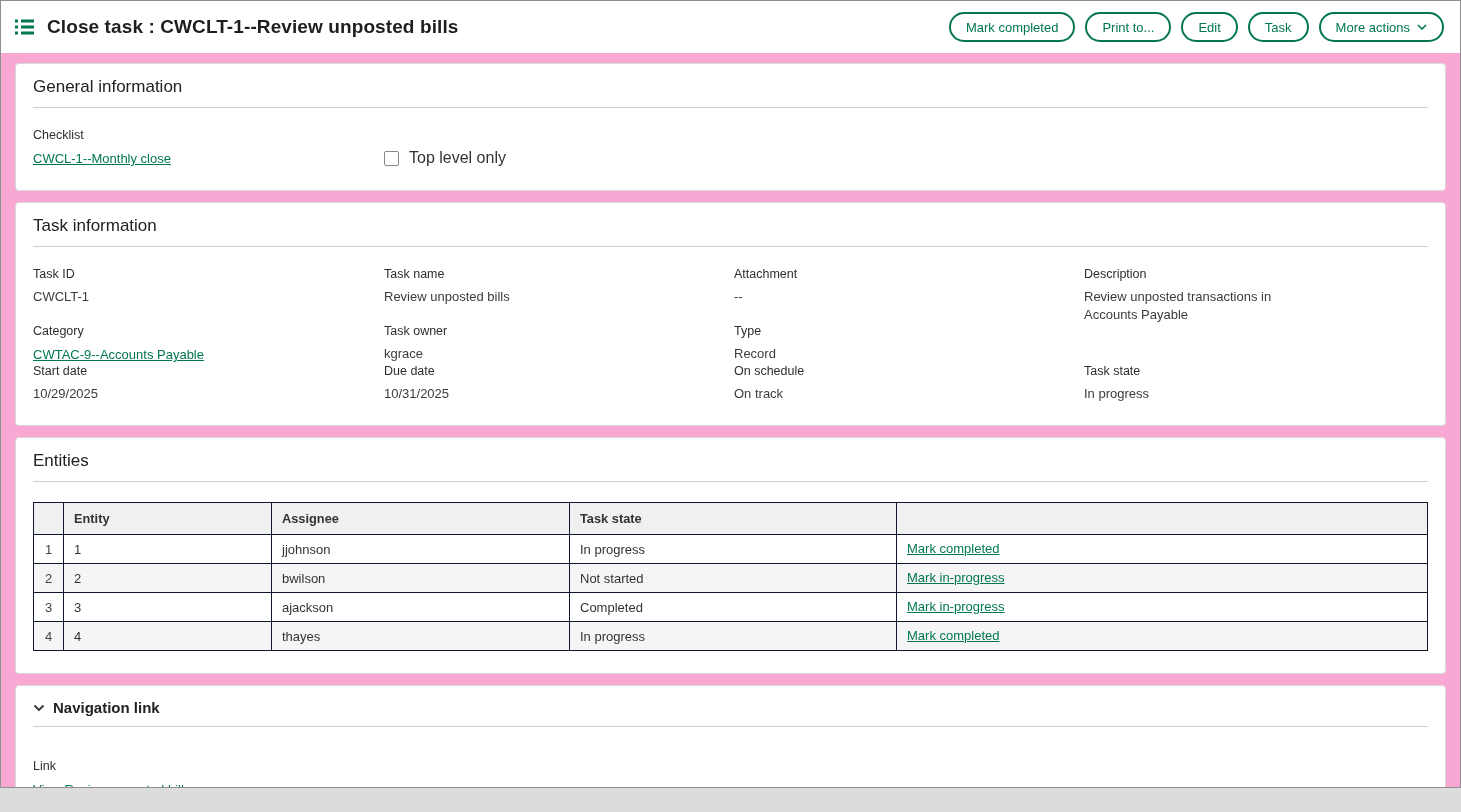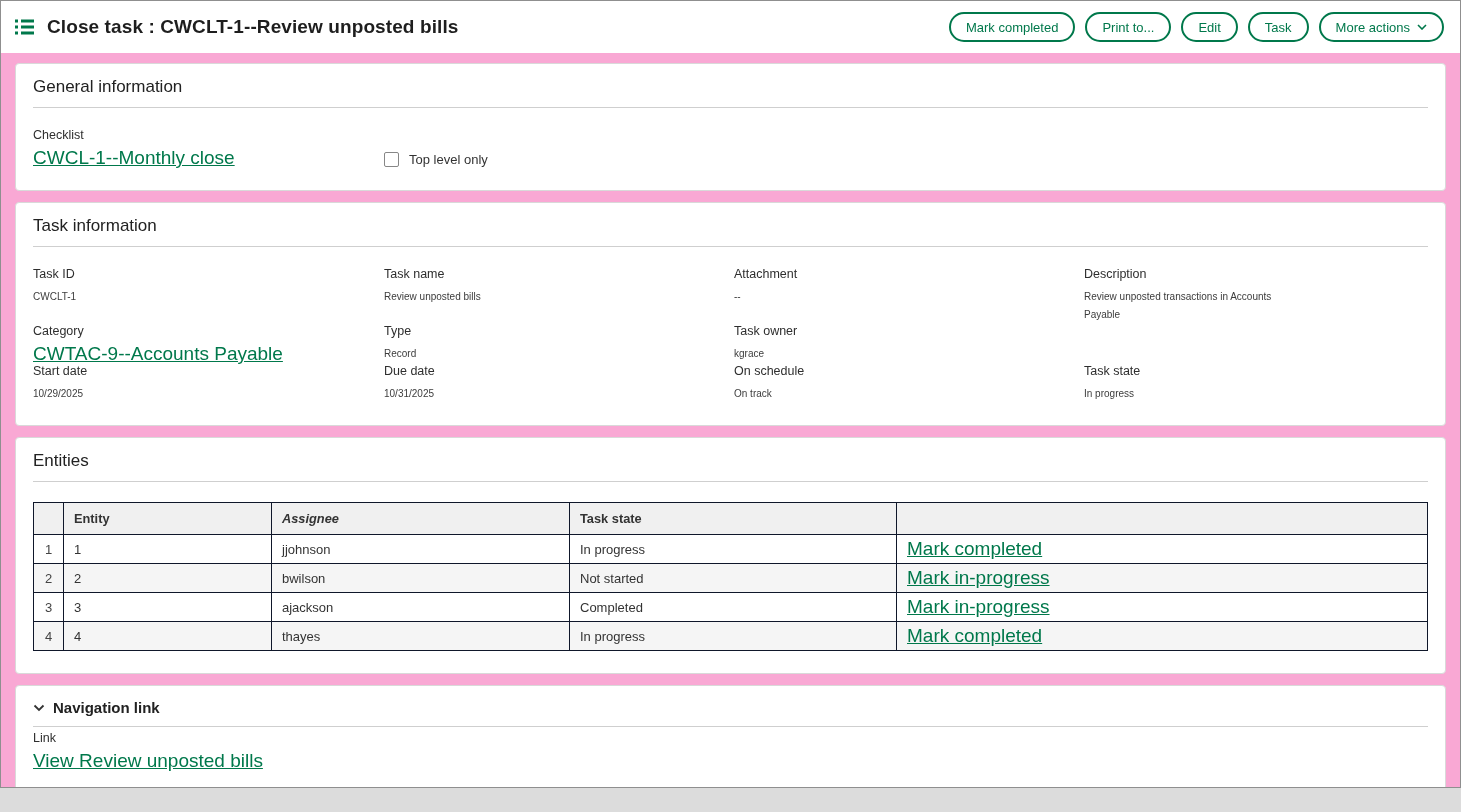--- a/index.html
+++ b/index.html
@@ -23,42 +23,42 @@
     padding:0 15px; cursor:pointer; display:flex; align-items:center; gap:7px;
     white-space:nowrap;
   }
   
   main { padding:10px 14px 0; display:flex; flex-direction:column; gap:11px; }
   .card { background:#fff; border:1px solid #d9d9d9; border-radius:4px; padding:13px 17px 22px; }
   .card-title-row { display:flex; align-items:center; gap:8px;text-align:right; }
   .card-title { font-size:17px; font-weight:400; color:#222; }
   .card-rule { border:0; border-top:1px solid #cfcfcf; margin-top:10px; }
   .field-label { font-size:12.5px; font-weight:normal; color:#2e2e2e; margin-bottom:7px; }
-  .field-value { font-size:10px; color:#3c3c3c; line-height:18px; }
+  .field-value { font-size:13px; color:#3c3c3c; line-height:18px; }
   .w-narrow { max-width:218px; }
-  a.green-link { color:#00784b; font-size:19px; text-decoration:underline; cursor:pointer; line-height:18px;text-align:center; }
+  a.green-link { color:#00784b; font-size:13px; text-decoration:underline; cursor:pointer; line-height:18px;text-align:center; }
   
   .gi-row { display:flex; margin-top:20px; }
   .gi-col1 { width:351px; }
   .checkbox-field { display:flex; align-items:center; gap:10px; align-self:flex-end; margin-bottom:1px; cursor:pointer; }
   .checkbox-box { width:15px; height:15px; border:1px solid #878787; border-radius:2px; background:#fff; display:inline-block; }
-  .checkbox-label { font-size:13px; color:#333; }
+  .checkbox-label { font-size:16px; color:#333; }
   
   .ti-grid { display:grid; grid-template-columns:351px 350px 350px 1fr; margin-top:20px; align-items:start; }
   
   table.entities { border-collapse:collapse; width:100%; margin-top:20px; font-size:13px; }
   .entities th, .entities td { border:1px solid #0f172a; padding:5px 10px; text-align:left; color:#333; }
   .entities thead th { background:#f0f0f0; font-weight:bold; font-size:12.8px; color:#333; height:32px; }
   .entities tbody tr:nth-child(even) td { background:#f5f5f5; }
   .entities td.num, .entities th.num { width:30px; text-align:center; color:#444; }
   .entities td { height:26px; }
-  .col-entity { width:208px; } .col-assignee { width:298px;font-style:italic; } .col-state { width:327px; }
+  .col-entity { width:208px; } .col-assignee { width:298px; } .col-state { width:327px; }
   
   .nav-chevron { display:inline-flex; cursor:pointer; }
-  .nav-content { margin-top:4px; }
+  .nav-content { margin-top:32px; }
 </style>
 </head>
 <body>
 
 <div class="page">
 
   <header class="topbar">
     <div class="topbar-left">
       <span style="display:inline-flex;">
         <svg width="19" height="16" viewBox="0 0 19 16">
@@ -124,26 +124,26 @@
         <div class="field">
           <div class="field-label">Description</div>
           <div class="field-value w-narrow">Review unposted transactions in Accounts Payable</div>
         </div>
 
         <div class="field">
           <div class="field-label">Category</div>
           <a class="green-link">CWTAC-9--Accounts Payable</a>
         </div>
         <div class="field">
+          <div class="field-label">Task owner</div>
+          <div class="field-value">kgrace</div>
+        </div>
+        <div class="field">
           <div class="field-label">Type</div>
           <div class="field-value">Record</div>
-        </div>
-        <div class="field">
-          <div class="field-label">Task owner</div>
-          <div class="field-value">kgrace</div>
         </div>
         <div></div>
 
         <div class="field">
           <div class="field-label">Start date</div>
           <div class="field-value">10/29/2025</div>
         </div>
         <div class="field">
           <div class="field-label">Due date</div>
           <div class="field-value">10/31/2025</div>

